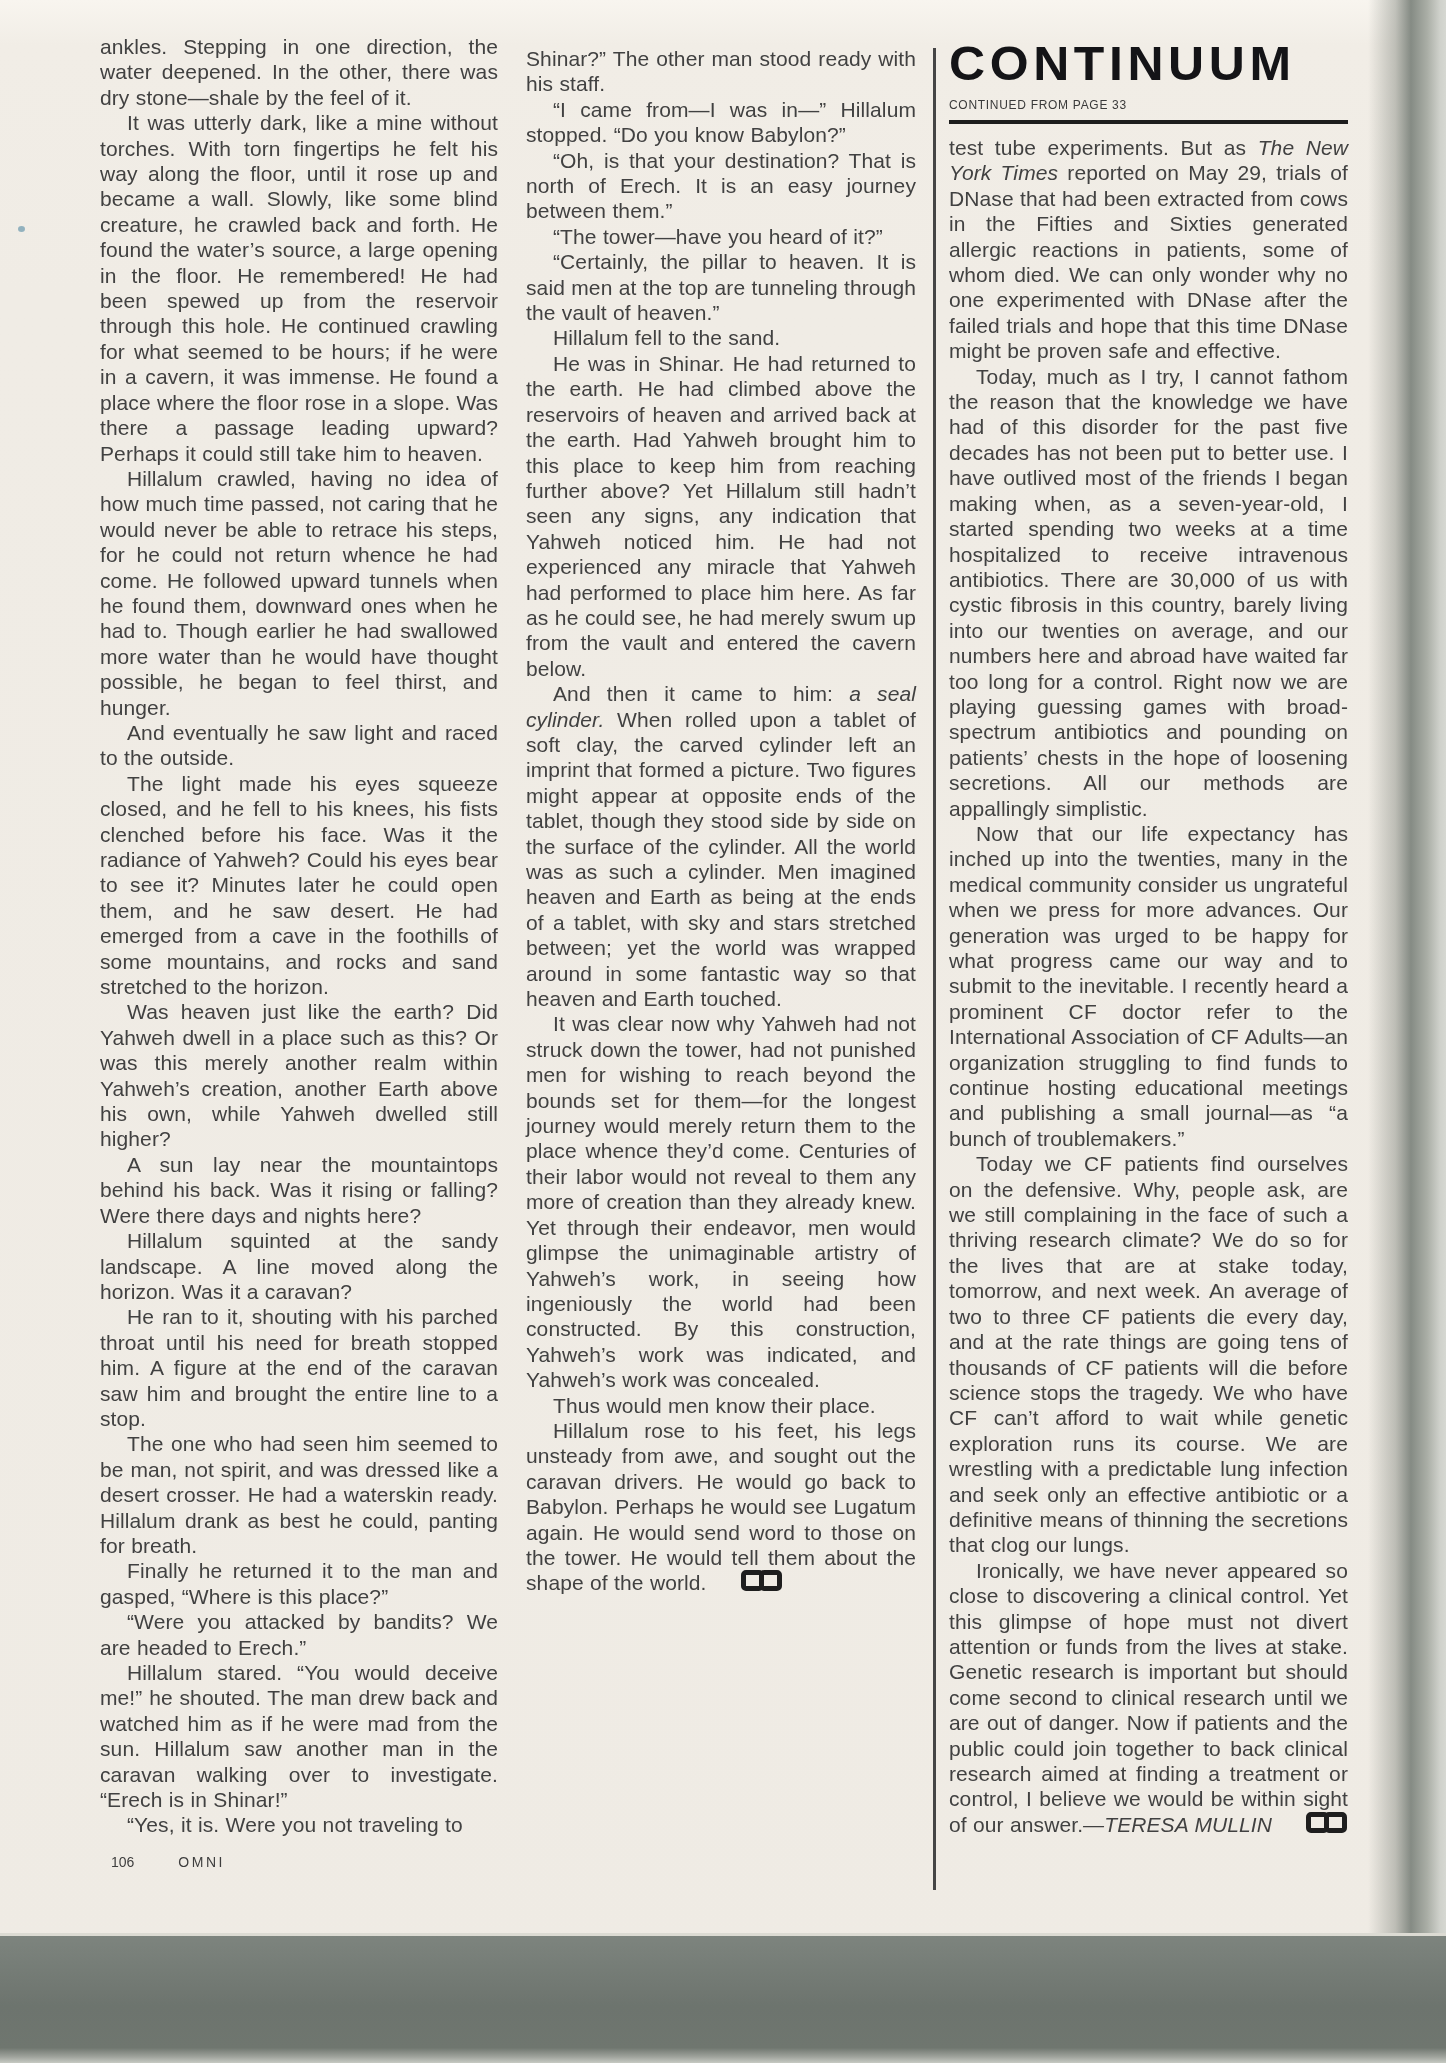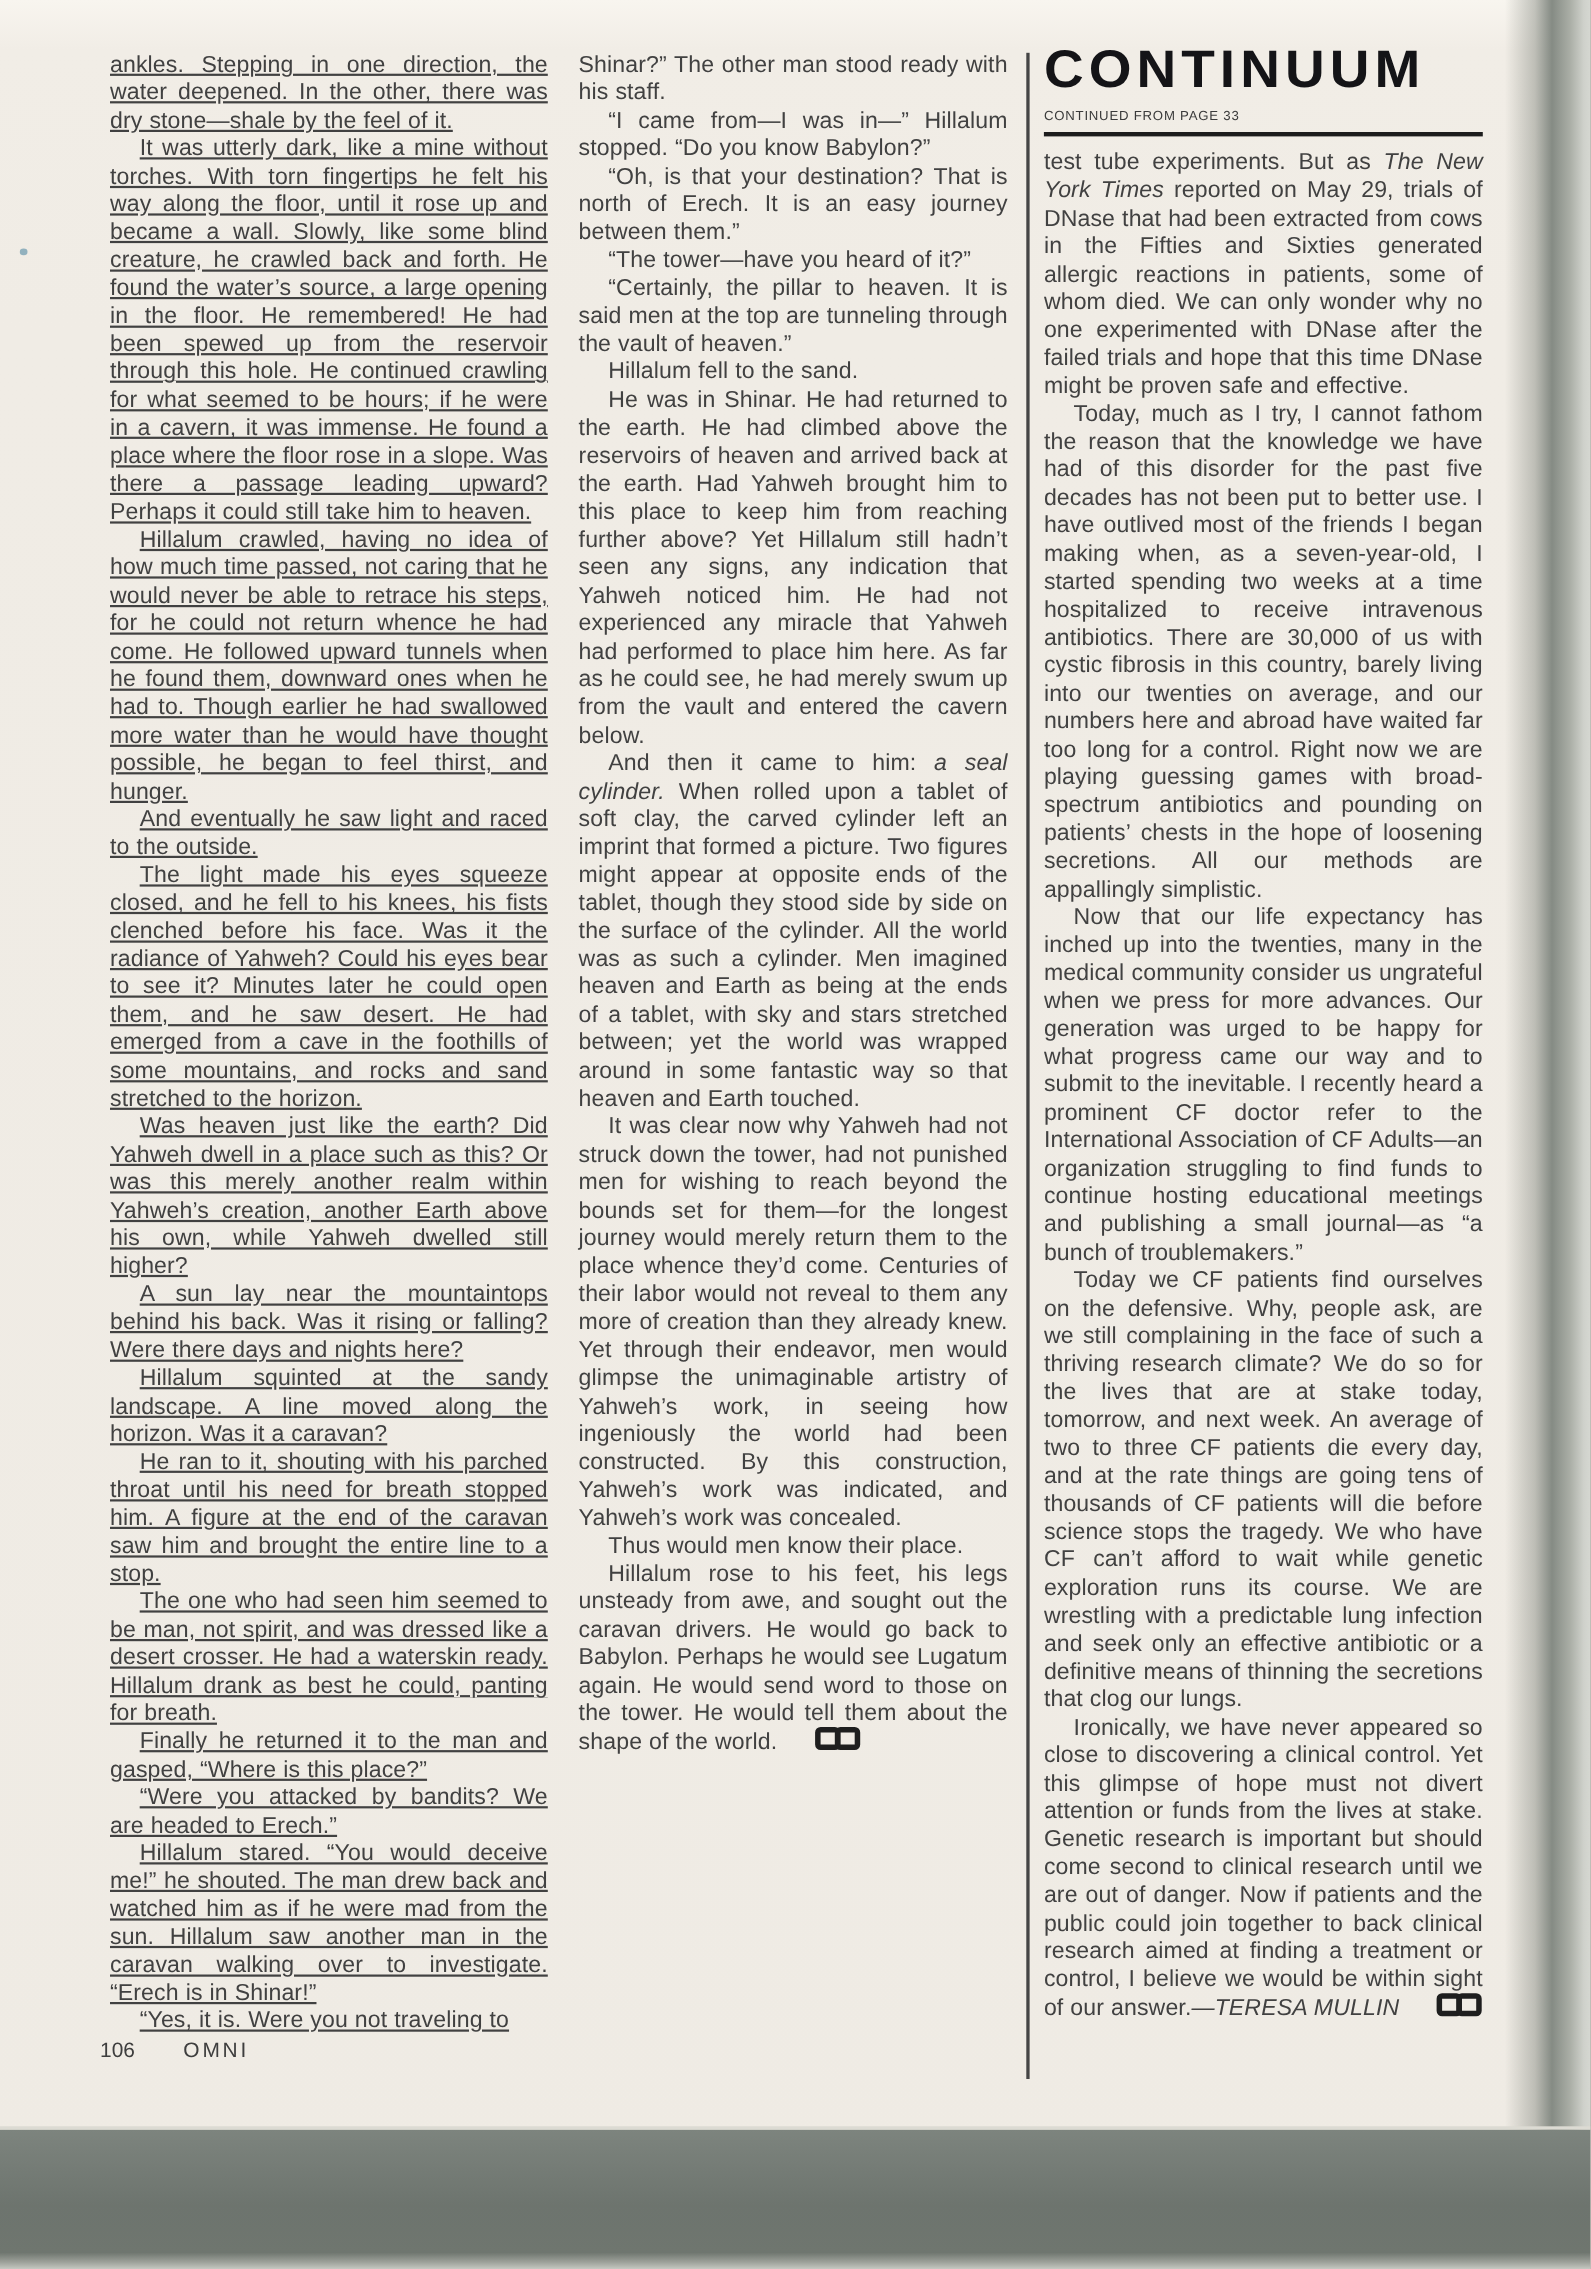--- a/index.html
+++ b/index.html
@@ -5,32 +5,32 @@
   html,body{margin:0;padding:0;background:#9a9a94;}
   .page{
     position:relative;width:1446px;height:2063px;overflow:hidden;
     background:linear-gradient(180deg,#f8f5ef 0px,#f1ede6 45px,#f0ece5 300px,#efebe4 100%);
     font-family:"Liberation Sans","DejaVu Sans",sans-serif;
   }
   .coltext{text-align:justify;font-size:21px;line-height:25.4px;color:#414141;word-spacing:0.4px;letter-spacing:0.1px;}
   .para{margin:0;}
   .para.ind{text-indent:27px;}
   .it{font-style:italic;}
-  .col1{position:absolute;left:100px;top:46px;width:398px;text-decoration:underline;}
+  .col1{position:absolute;left:100px;top:34px;width:398px;}
   .col2{position:absolute;left:526px;top:46px;width:390px;}
   .cont{position:absolute;left:949px;top:40px;width:399px;}
   .logo{
     font-size:49px;font-weight:bold;letter-spacing:4.5px;color:#141417;
     white-space:nowrap;line-height:1;transform:scale(1.02,0.98);transform-origin:left top;
   }
   .kicker{margin-top:9px;font-size:12px;color:#3a3a3a;letter-spacing:0.7px;}
   .rule{margin-top:8px;height:4px;background:#1d1d1d;width:100%;}
   .col3{margin-top:11px;}
   .divider{position:absolute;left:933px;top:48px;width:3px;height:1842px;background:#454545;}
-  .footer{position:absolute;left:91px;top:1854px;font-size:19px;color:#3e3e3e;}
+  .footer{position:absolute;left:111px;top:1854px;font-size:14px;color:#3e3e3e;}
   .mag{margin-left:44px;letter-spacing:2.5px;}
   .endmark{display:inline-block;margin-left:7px;white-space:nowrap;vertical-align:-1px;}
   .em-a,.em-b{display:inline-block;width:13px;height:11px;border:5px solid #1e1e1e;border-radius:5px;}
   .em-b{margin-left:-5px;}
   .gutter{
     position:absolute;top:0;right:0;width:78px;height:2063px;
     background:linear-gradient(90deg,rgba(150,152,144,0) 0%,rgba(128,133,125,0.45) 35%,#858b84 55%,#aaaea6 76%,#cfd1cb 92%,#d6d8d2 100%);
   }
   .bottomband{
     position:absolute;left:0;bottom:0;width:1446px;height:127px;

